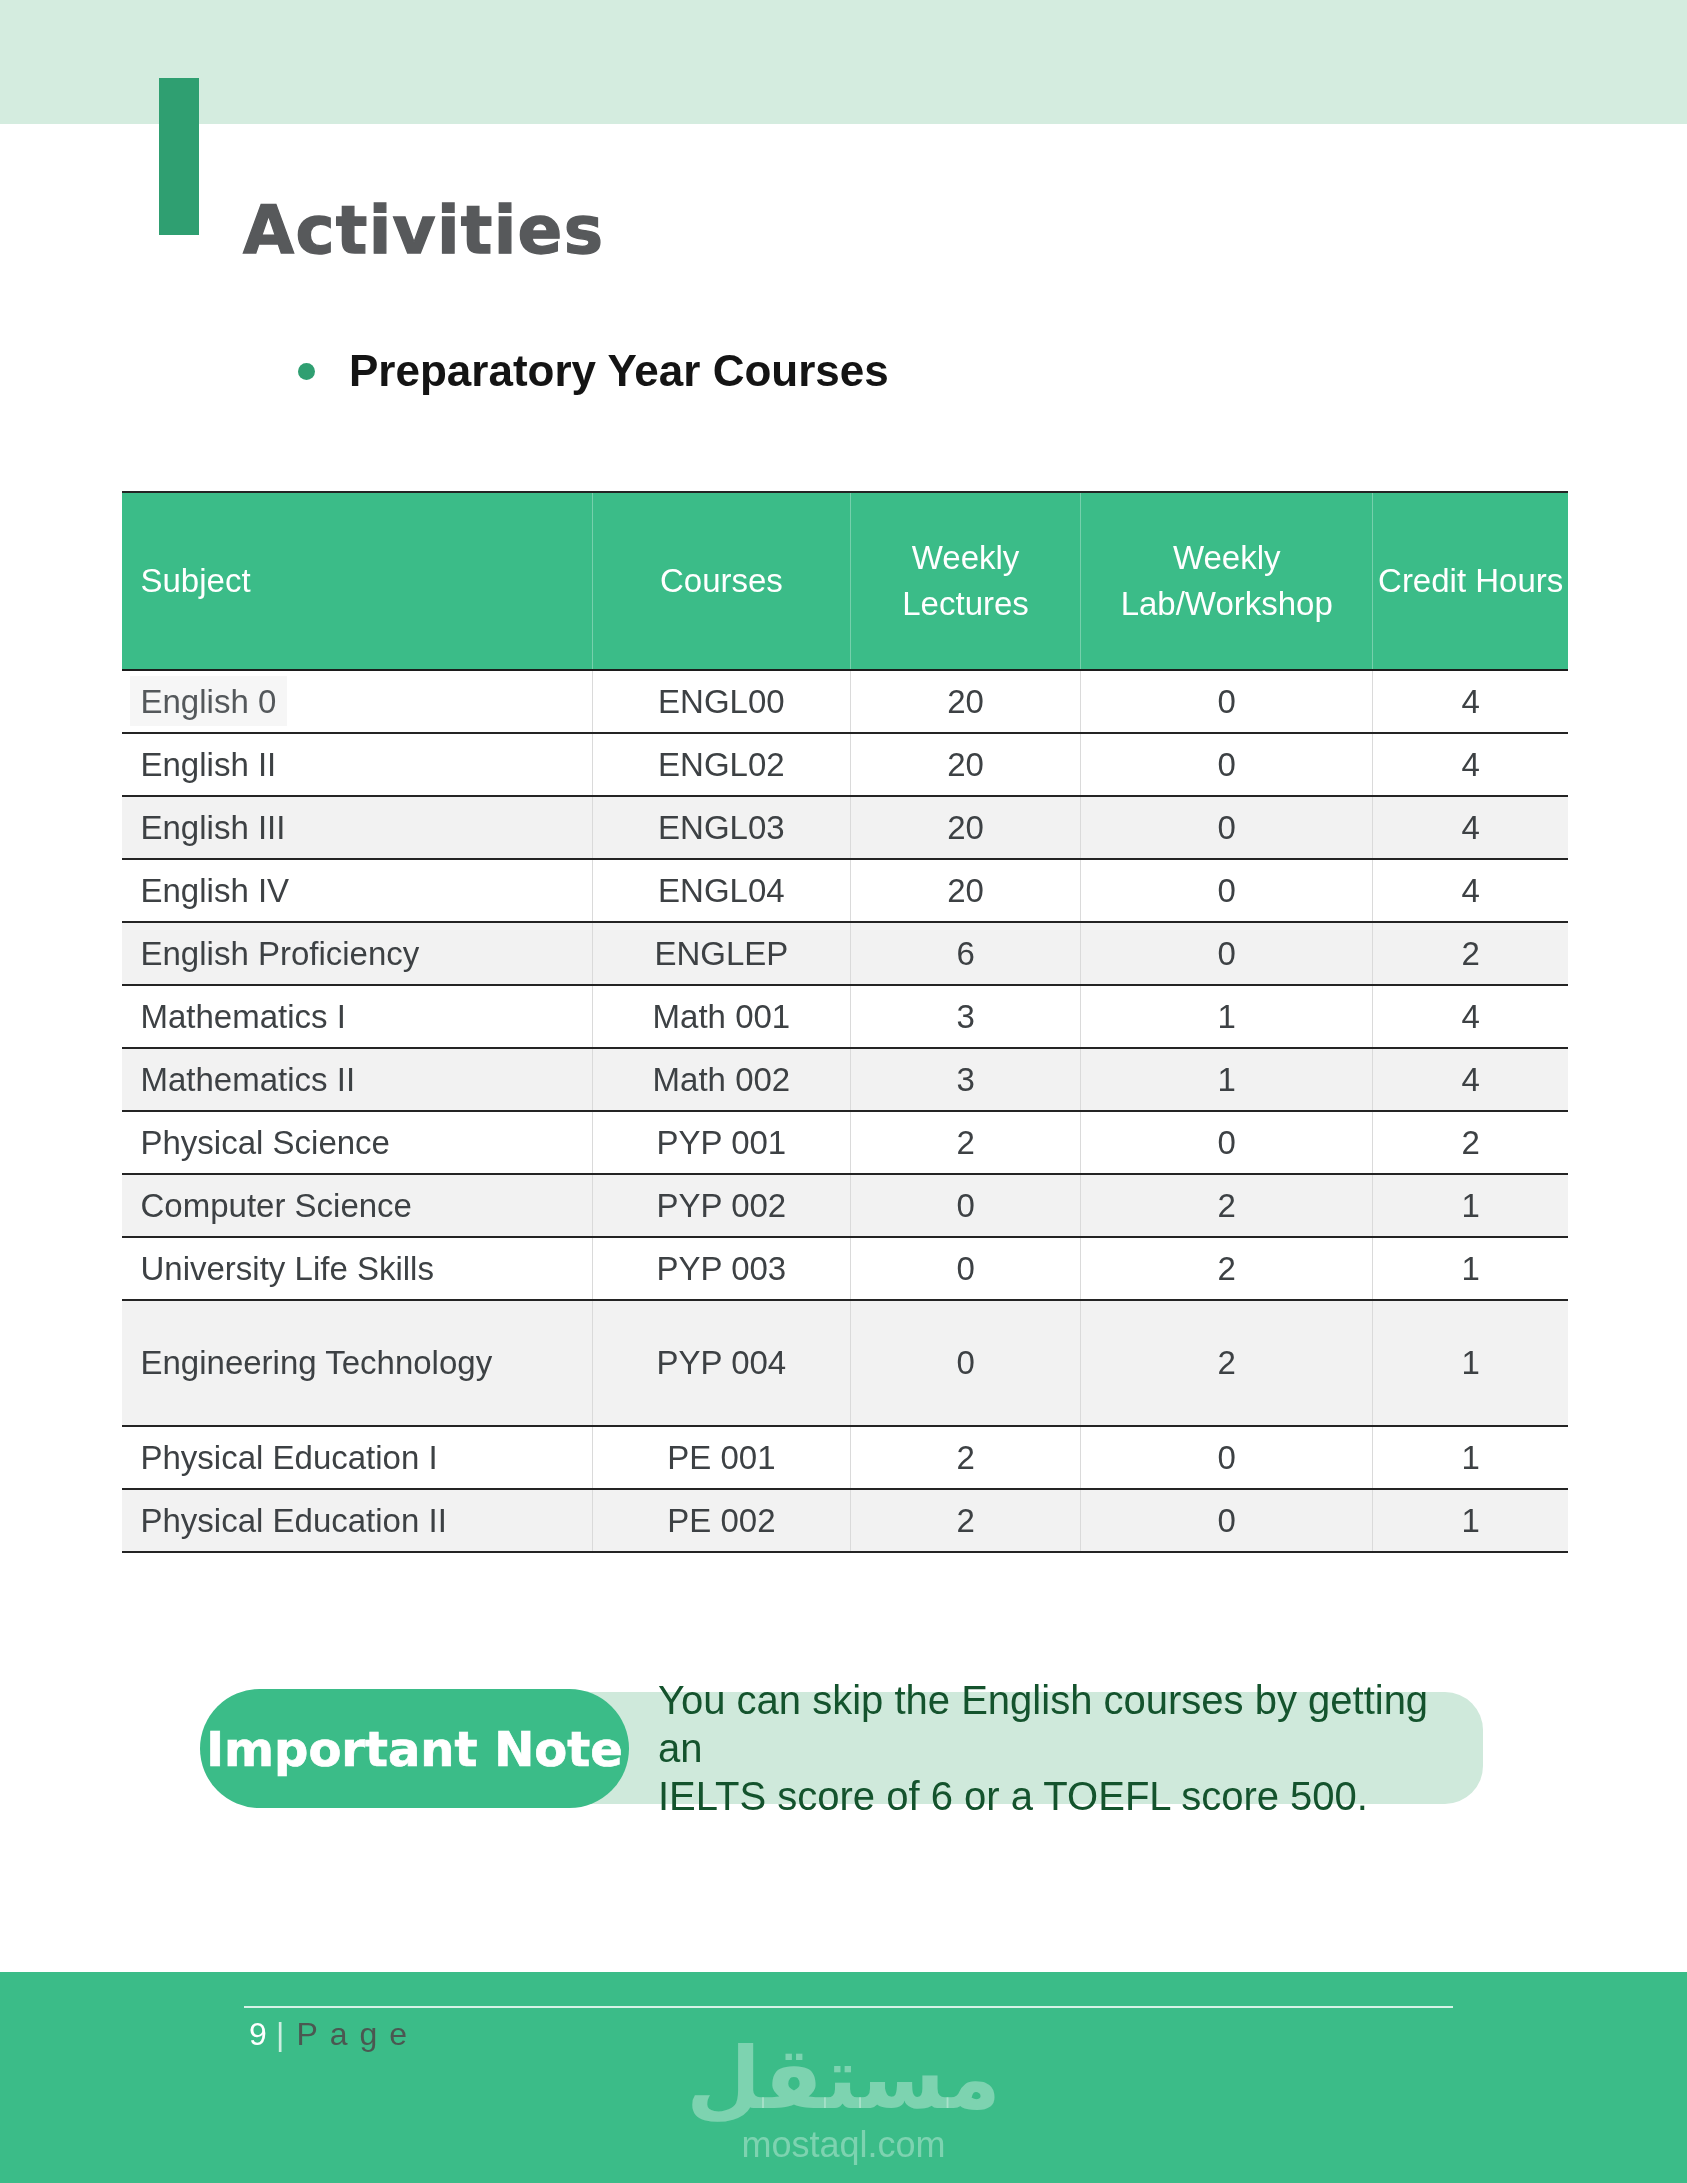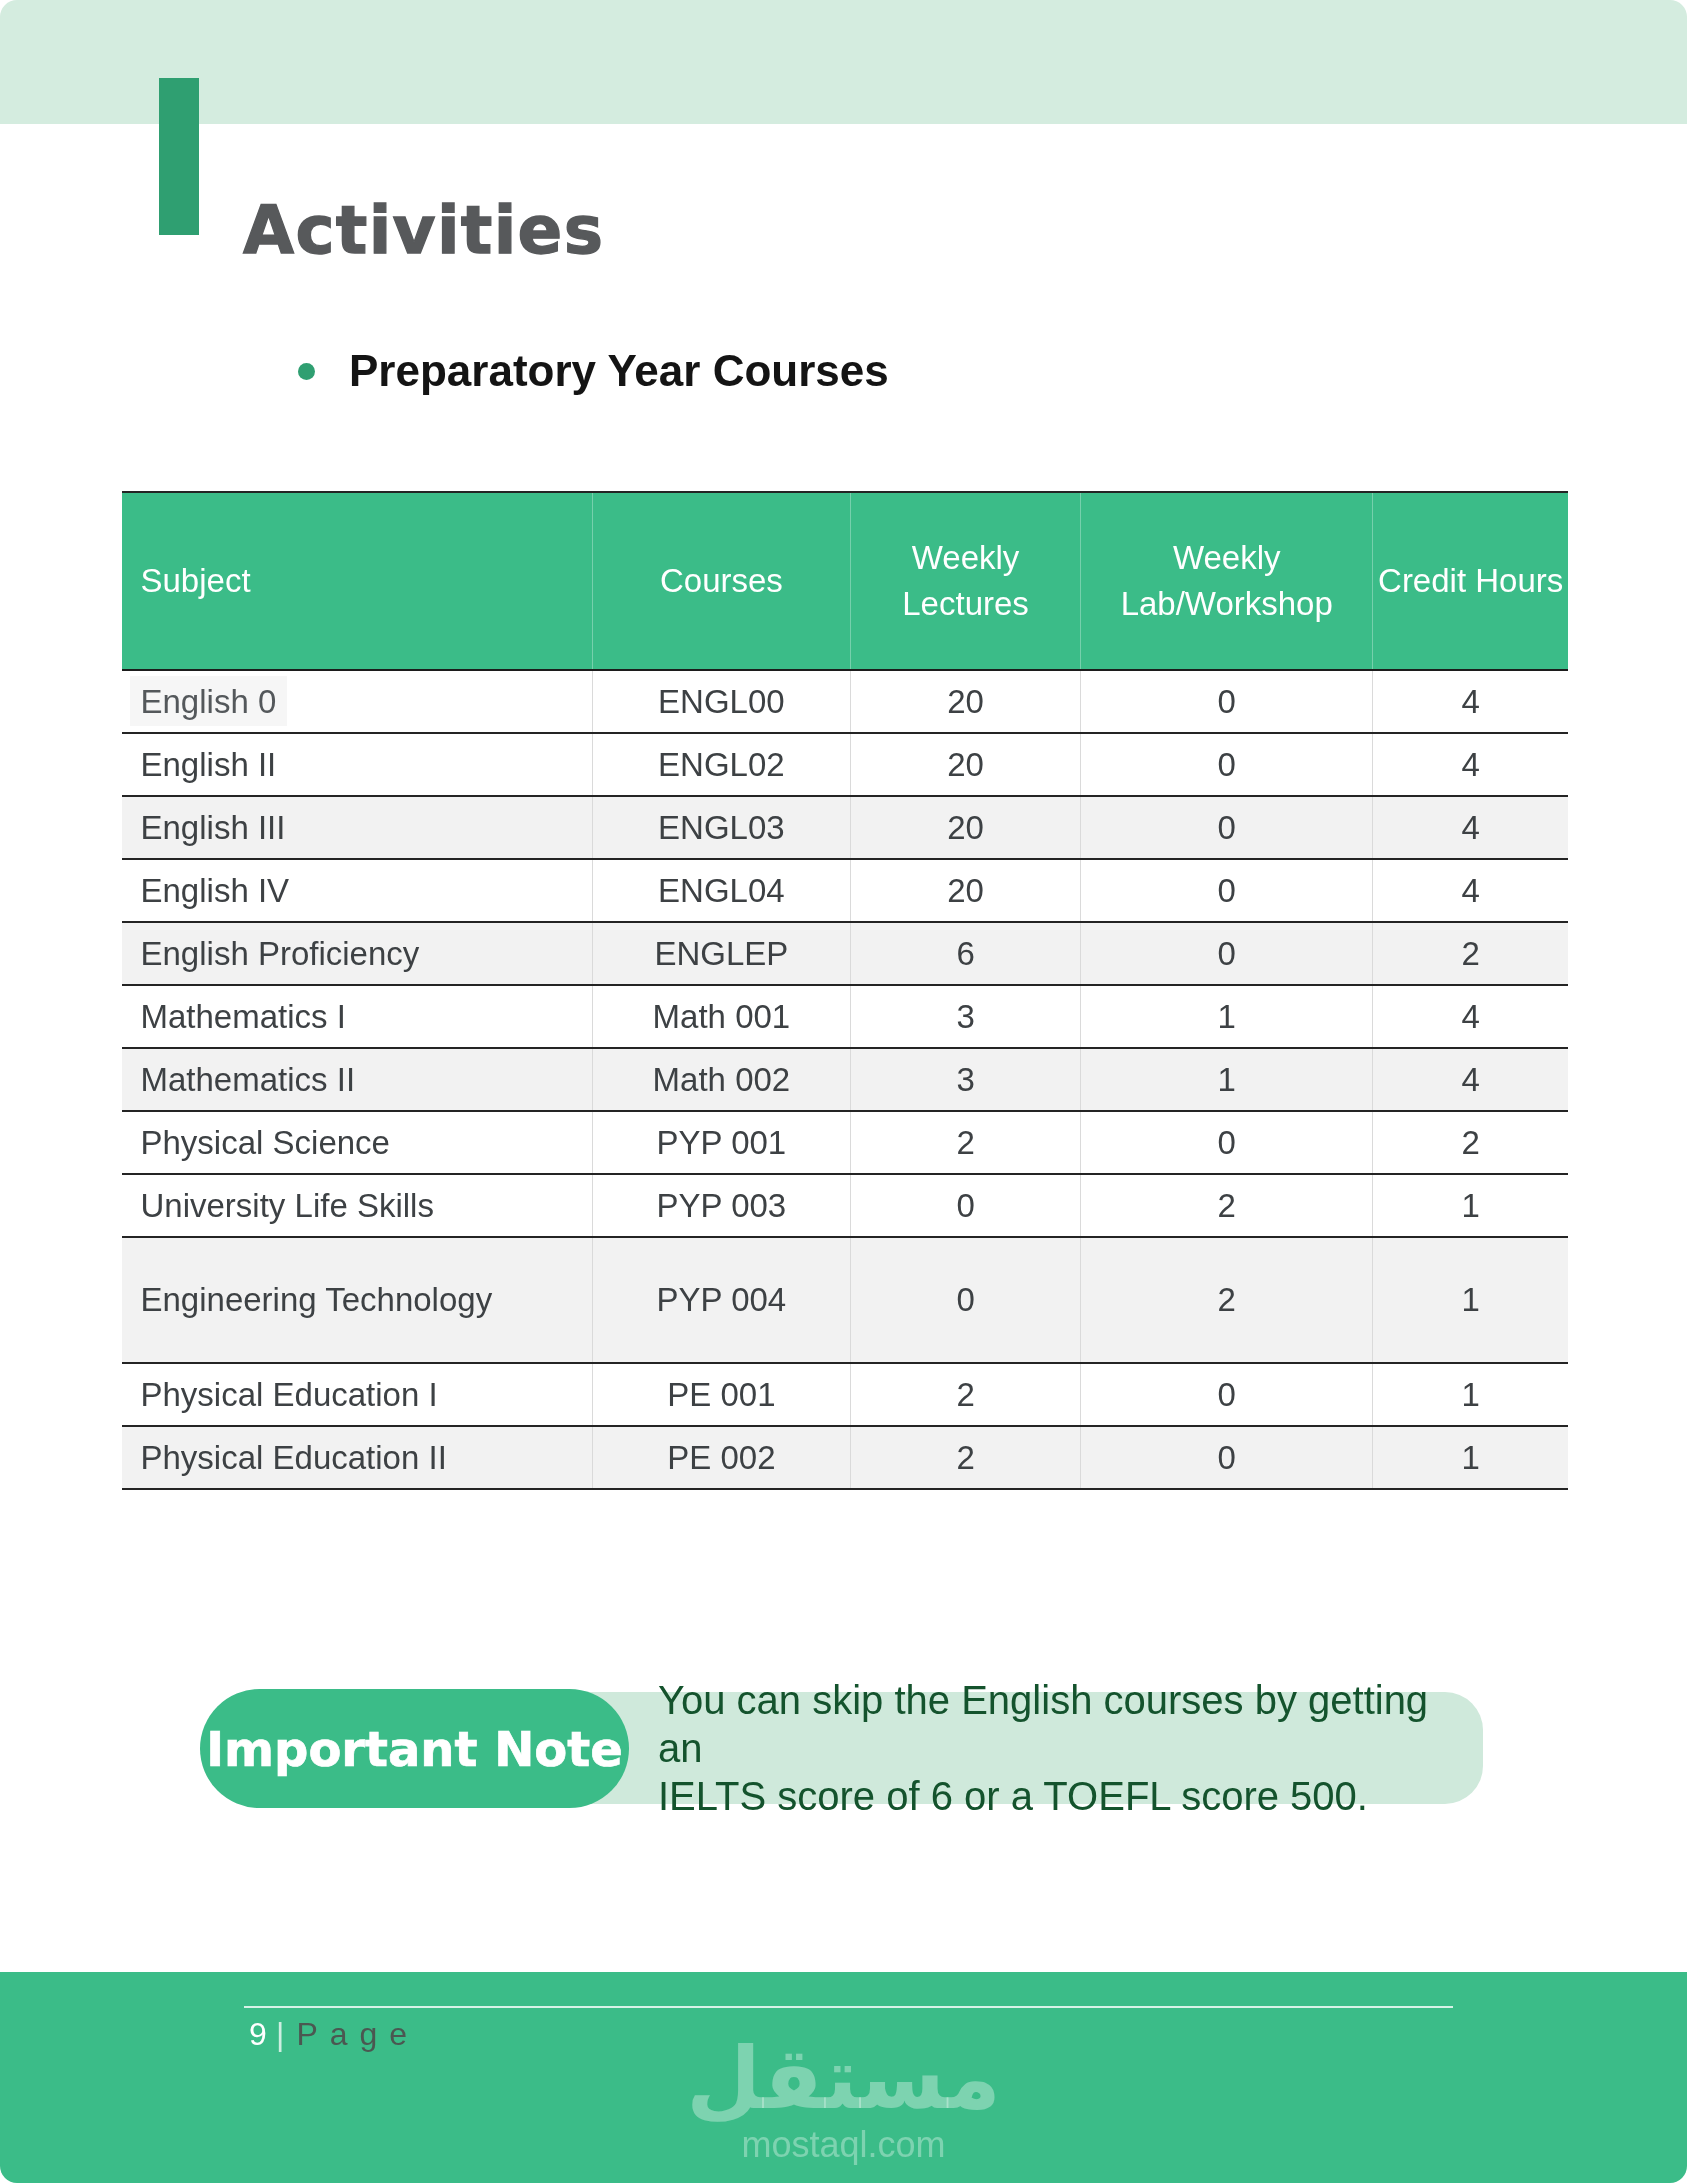--- a/index.html
+++ b/index.html
@@ -1,17 +1,17 @@
 <!DOCTYPE html>
 <html style="--header-green: #3bbc88; --accent-green: #2f9f71; --band-light: #d4ecdf; --note-light: #cfe9db; --row-alt: #f2f2f2;font-size:10.6px"><head>
 <meta charset="utf-8">
 <style>
   html,body{margin:0;padding:0;background:#fff;}
   .page{position:relative;width:1687px;height:2183px;background:#ffffff;overflow:hidden;
-        font-family:"Liberation Sans", sans-serif;color:#3d4144;border-radius:17px;}
+        font-family:"Liberation Sans", sans-serif;color:#3d4144;}
 
   
   .top-band{position:absolute;left:0;top:0;width:1687px;height:124px;background:var(--band-light);}
   .accent-bar{position:absolute;left:159px;top:78px;width:40px;height:157px;background:var(--accent-green);}
   .page-title{position:absolute;left:243px;top:151px;font-family:"DejaVu Sans", sans-serif;
               font-weight:800;font-size:66px;line-height:1.1;color:#57595b;
               -webkit-text-stroke:1.3px #57595b;letter-spacing:1.3px;}
 
   
   .bullet-row{position:absolute;left:298px;top:347px;height:48px;display:flex;align-items:center;}
@@ -139,20 +139,27 @@
       <td>1</td>
       <td>4</td>
     </tr>
         <tr>
       <td class="c-subject"><span>Physical Science</span></td>
       <td>PYP 001</td>
       <td>2</td>
       <td>0</td>
       <td>2</td>
     </tr>
+        <tr class="alt">
+      <td class="c-subject"><span>Computer Science</span></td>
+      <td>PYP 002</td>
+      <td>0</td>
+      <td>2</td>
+      <td>1</td>
+    </tr>
         <tr>
       <td class="c-subject"><span>University Life Skills</span></td>
       <td>PYP 003</td>
       <td>0</td>
       <td>2</td>
       <td>1</td>
     </tr>
         <tr class="alt tall">
       <td class="c-subject"><span>Engineering Technology</span></td>
       <td>PYP 004</td>

